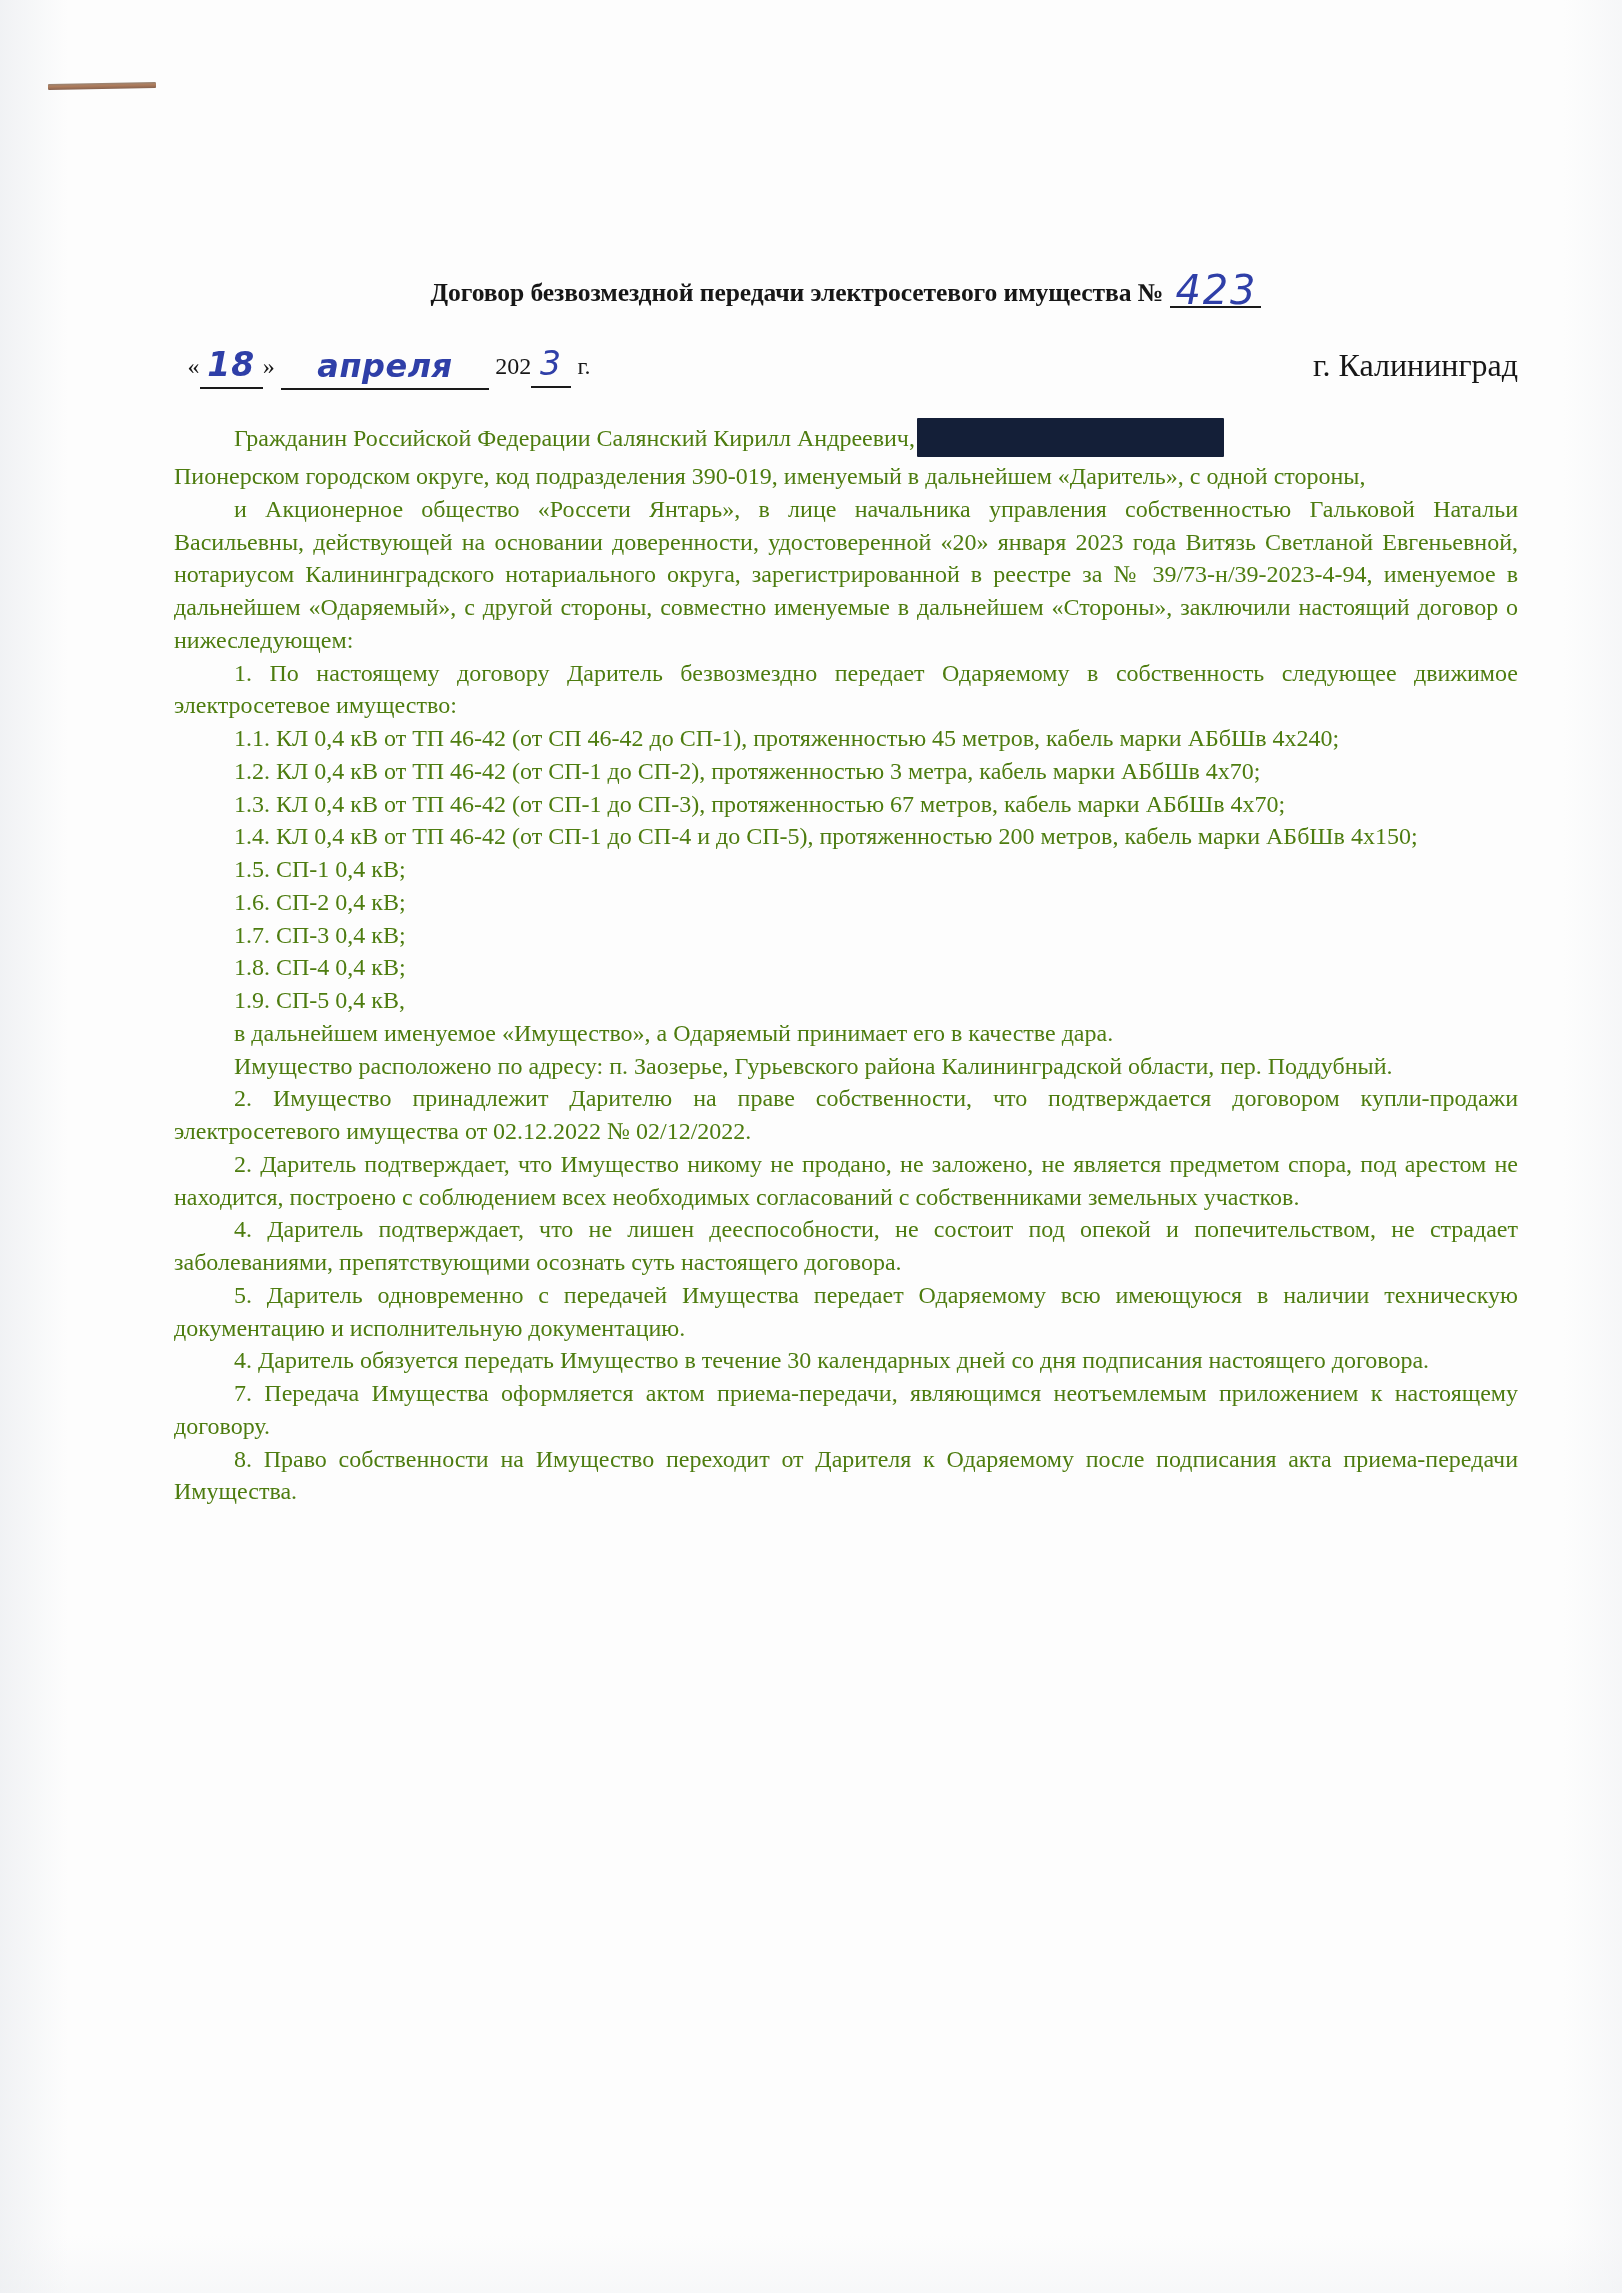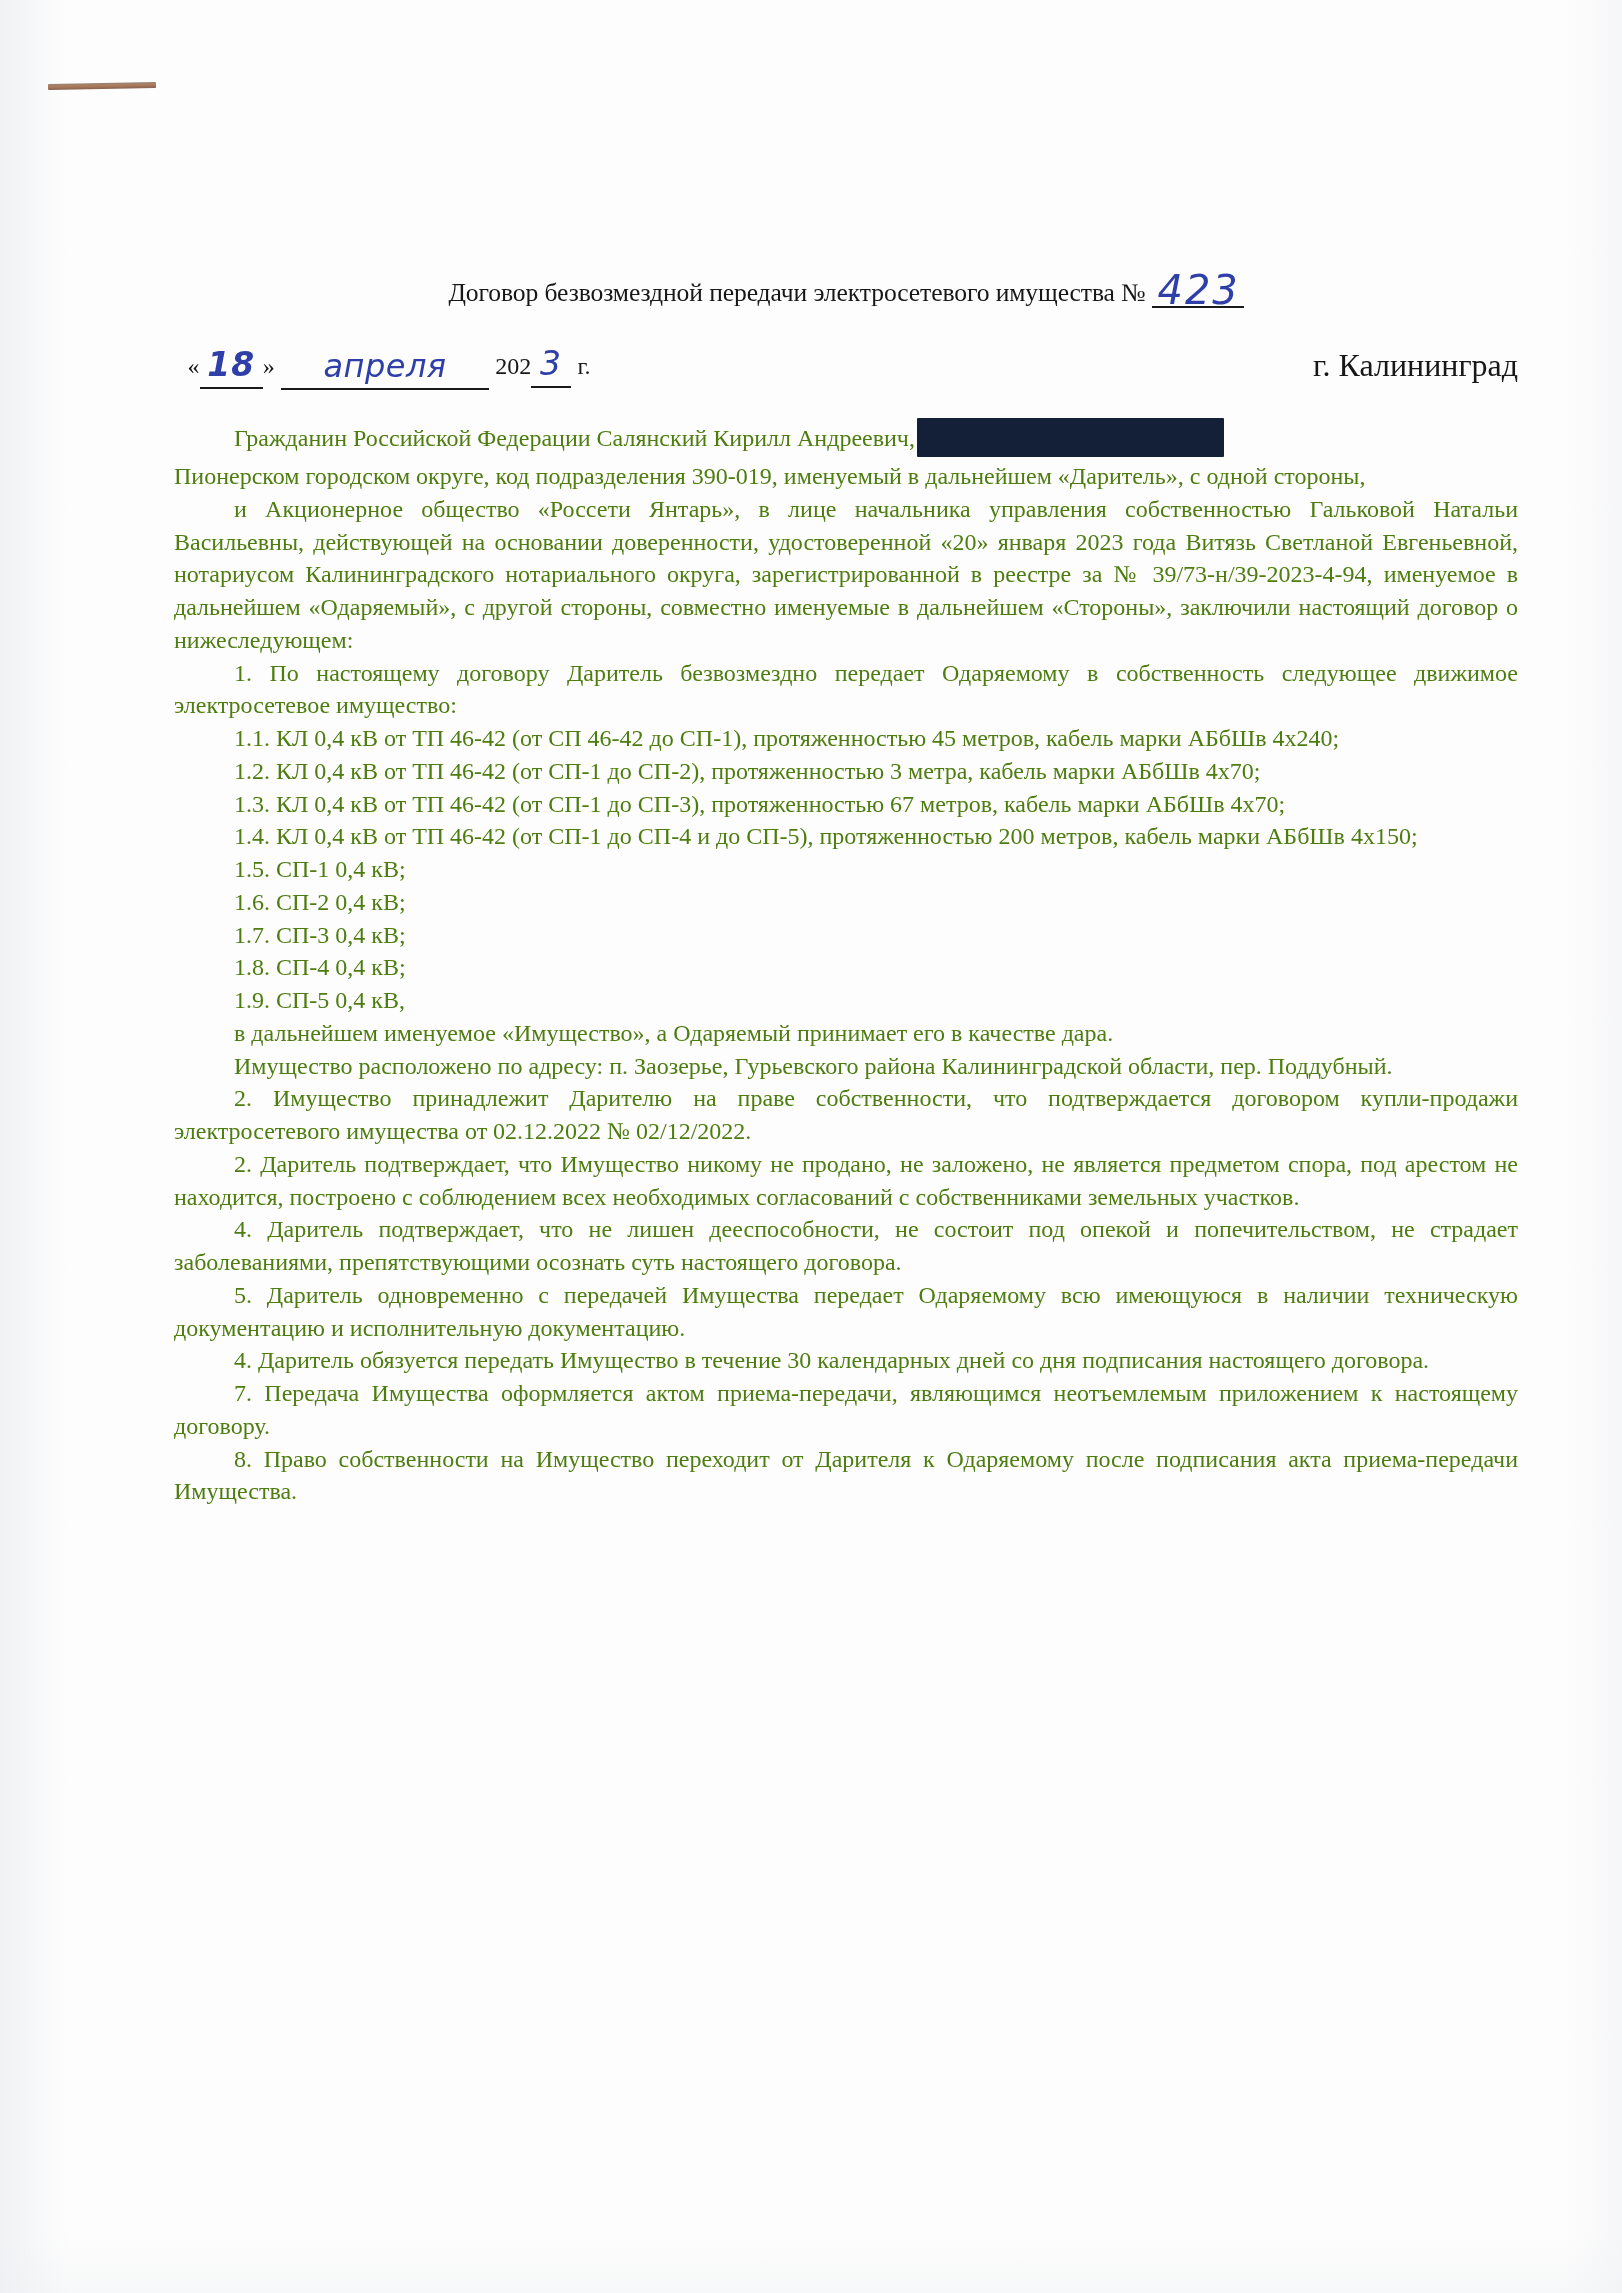--- a/index.html
+++ b/index.html
@@ -54,21 +54,21 @@
   
   .title-row {
     margin-top: 273px;
     text-align: center;
     font-size: 25.6px;
     font-weight: bold;
     letter-spacing: -0.1px;
     color: #171717;
     white-space: nowrap;
   }
-  .title-text { font-weight: normal; }
+  .title-text { font-weight: bold; }
   .hw-field {
     position: relative;
     display: inline-block;
     vertical-align: baseline;
   }
   .hw {
     font-family: "DejaVu Sans", sans-serif;
     color: #2f3fa8;
     font-weight: 400;
     font-style: italic;
@@ -119,21 +119,21 @@
     letter-spacing: 0.5px;
     position: relative;
     top: 2.9px;
   }
   .hw-year-digit {
     font-size: 33px;
     position: relative;
     top: 1px;
   }
   .u-short { display:inline-block; border-bottom: 2.4px solid #1a1a1a; padding: 0 7.7px 2.9px 7.7px; font-weight: bold; }
-  .u-long  { display:inline-block; border-bottom: 2.4px solid #1a1a1a; padding: 0 9.7px 2.9px 9.7px; min-width: 189px; text-align:center; }
+  .u-long  { display:inline-block; border-bottom: 2.4px solid #1a1a1a; padding: 0 9.7px 2.9px 9.7px; min-width: 189px; text-align:center;font-weight:bold; }
   .u-year  { display:inline-block; border-bottom: 2.4px solid #1a1a1a; padding: 0 8.7px 2.9px 8.7px; }
 
   
   .body-text {
     margin-top: 26px;
     font-size: 24px;
     line-height: 1.365;
     color: #4d7c0f;
     text-align: justify;
     text-justify: inter-word;

